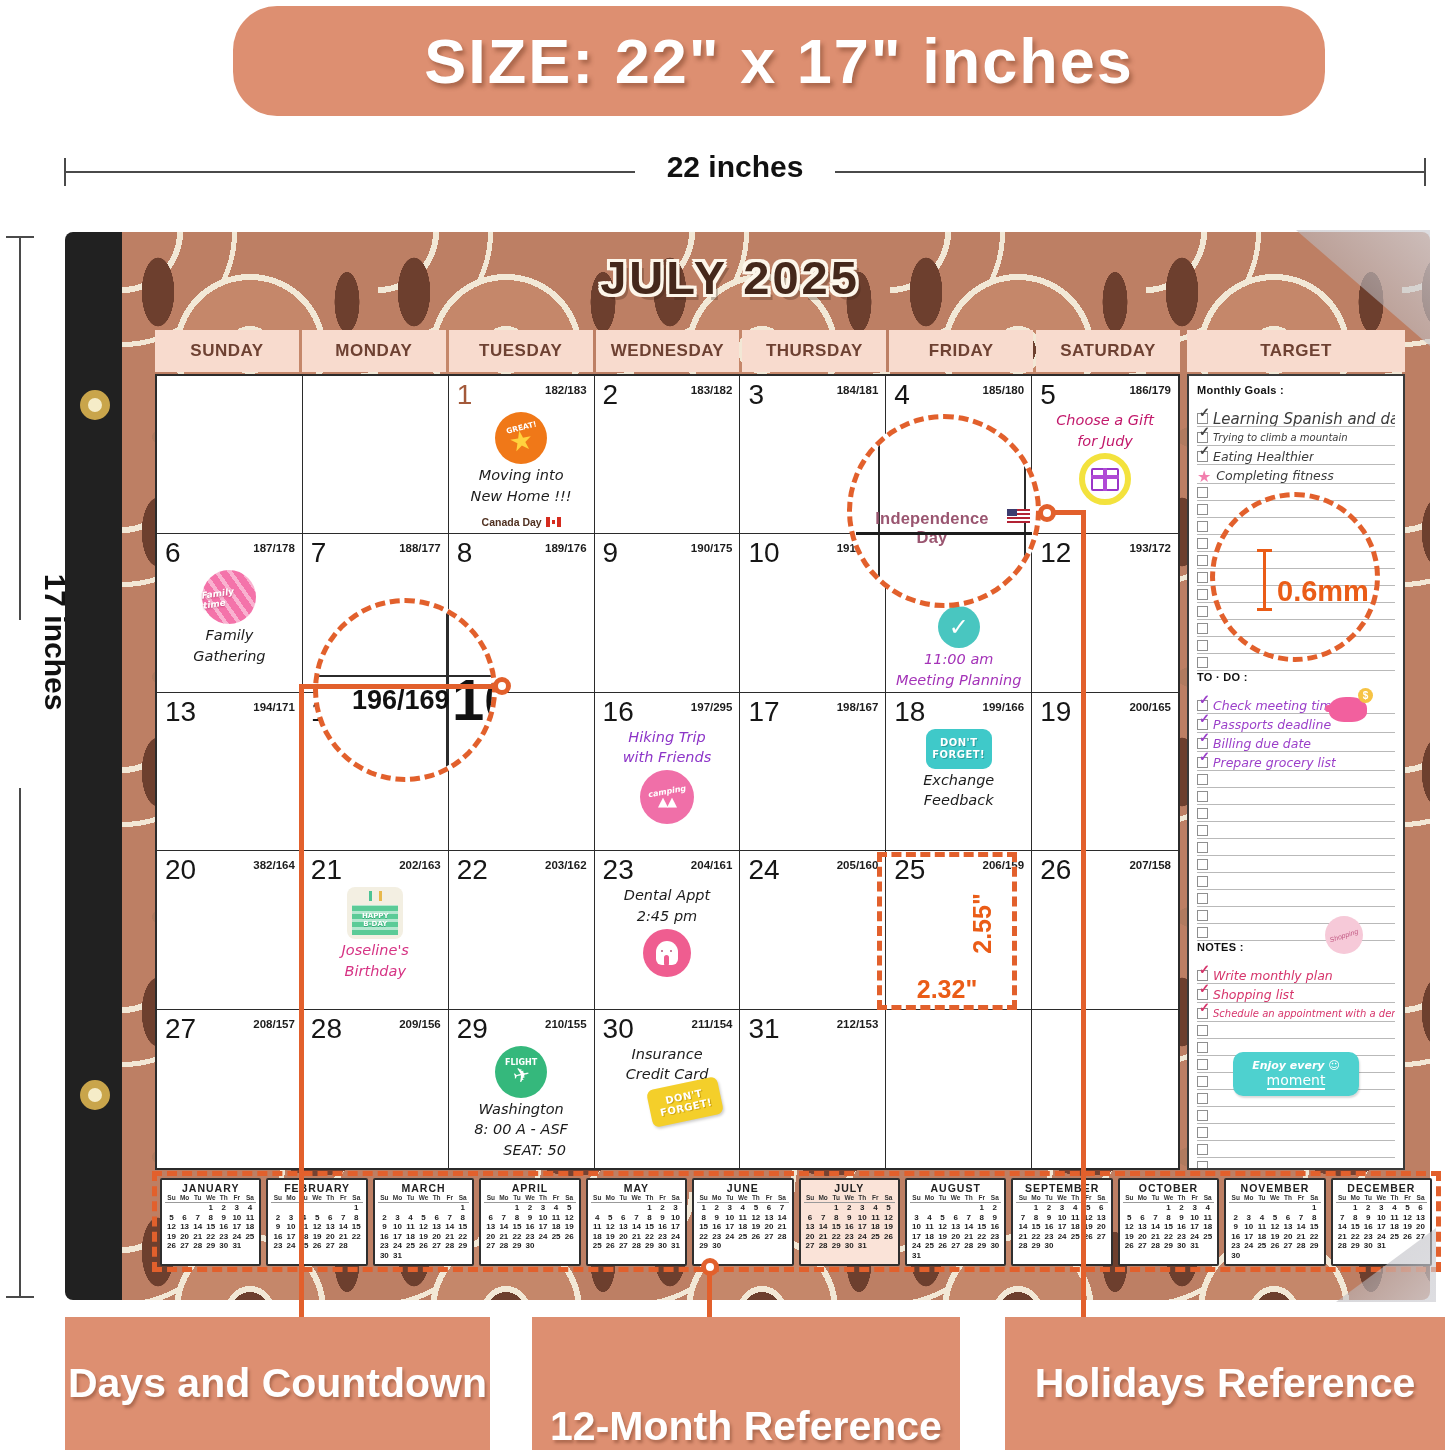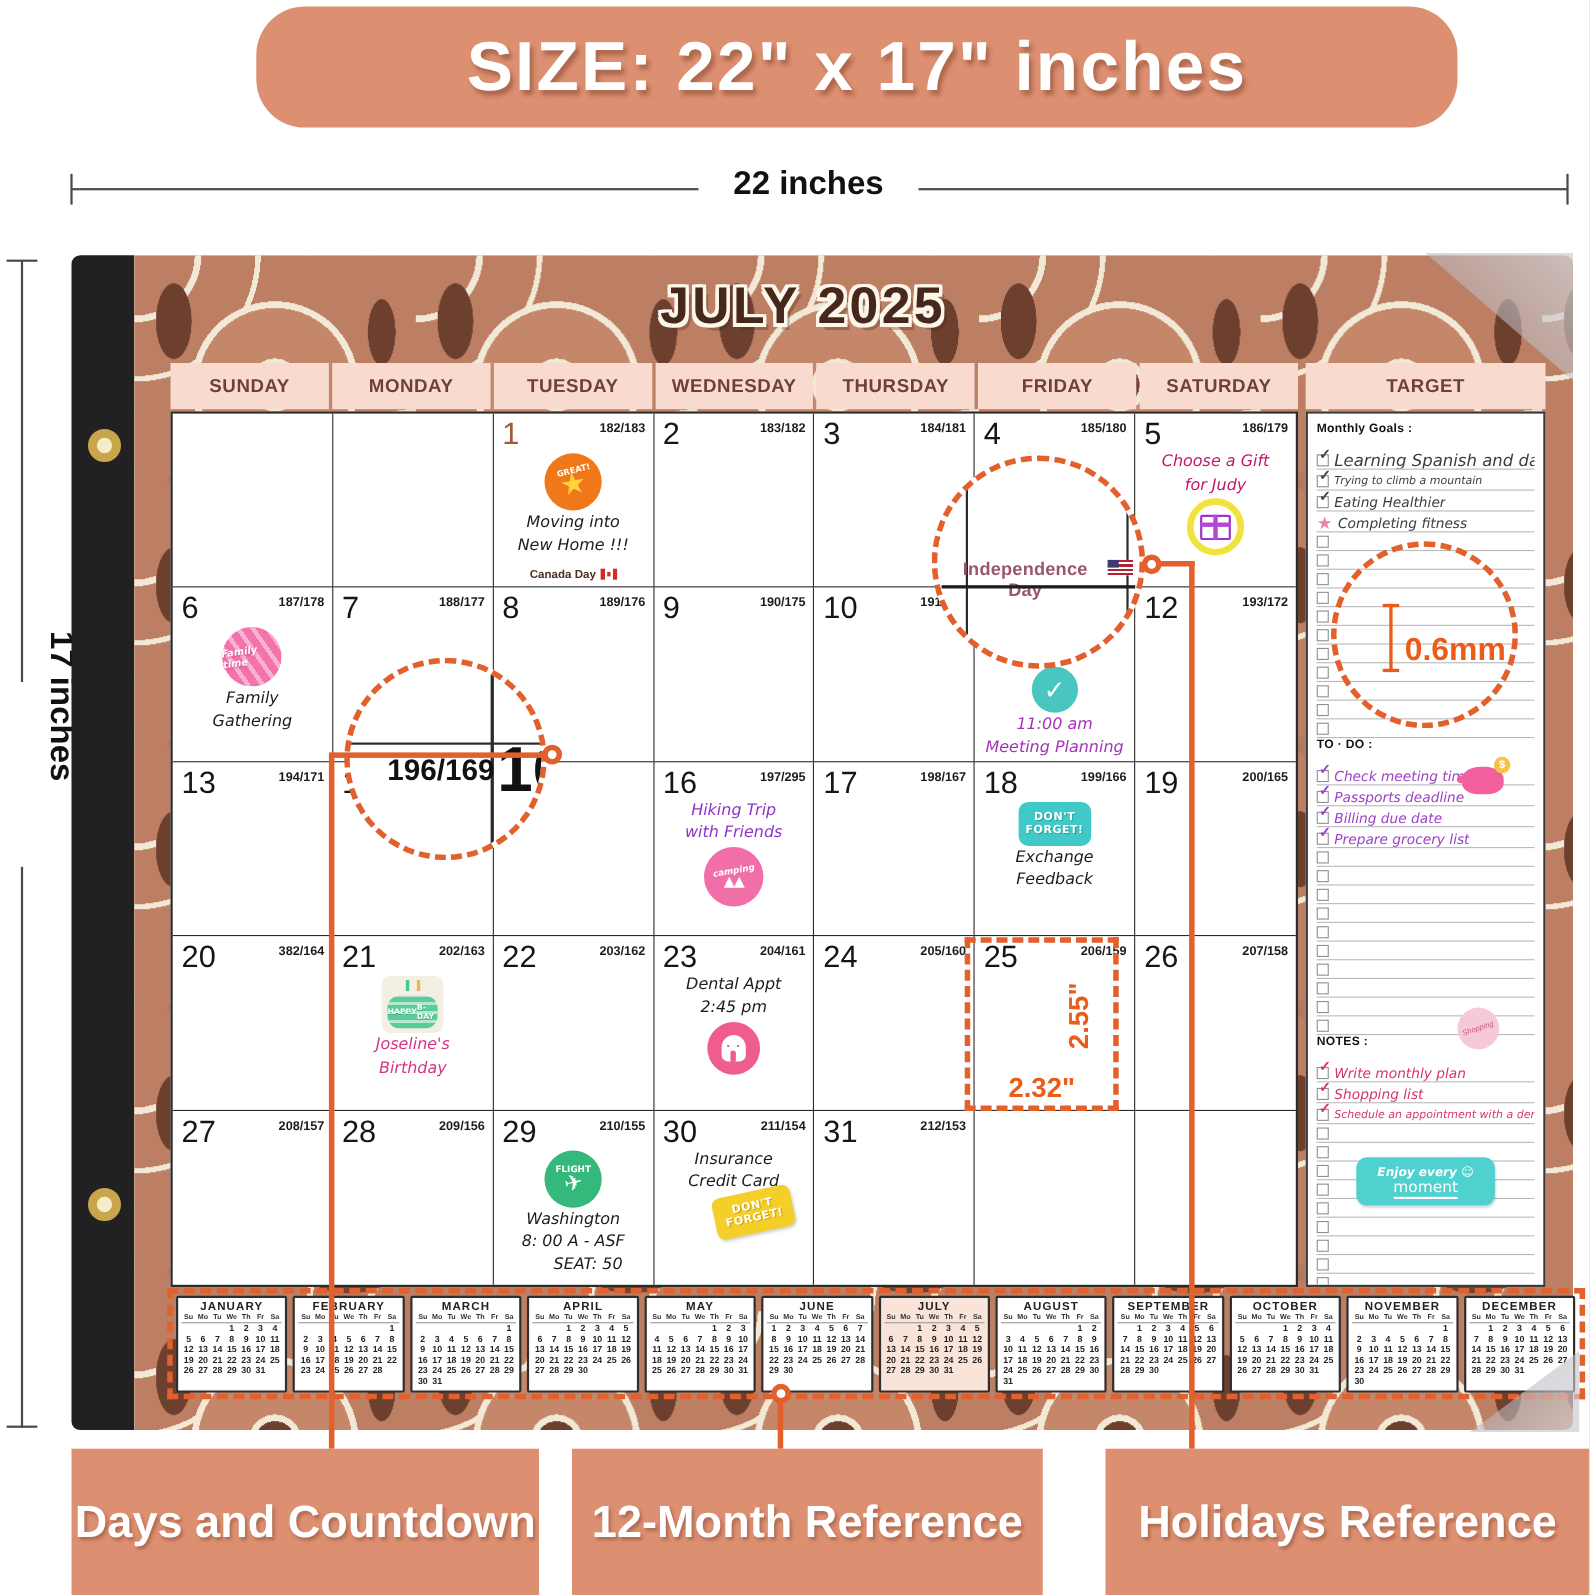--- a/index.html
+++ b/index.html
@@ -72,23 +72,23 @@
   .gift-box{width:24px;height:19px;background:#fff;border:2px solid #9a35c8;position:relative;border-radius:2px;}
   .gift-box::before{content:"";position:absolute;left:50%;top:-2px;bottom:-2px;width:4px;margin-left:-2px;background:#b04ad6;}
   .gift-box::after{content:"";position:absolute;left:-2px;right:-2px;top:5px;height:4px;background:#b04ad6;}
   .stk-camp{width:54px;height:54px;border-radius:50%;background:#f06fa8;}
   .stk-camp .lbl{font-size:8px;font-style:italic;font-weight:bold;color:#fff;transform:rotate(-10deg);margin-bottom:-1px;}
   .stk-camp .tents{color:#fff;font-size:13px;letter-spacing:-1px;line-height:13px;}
   .stk-df-teal{width:66px;height:40px;border-radius:9px;background:#3fc9c9;}
   .stk-df-teal .l1{font-size:10px;font-weight:bold;color:#fff;line-height:11.5px;letter-spacing:.5px;text-shadow:1px 1px 0 #28a0a0;}
   .stk-bday{width:56px;height:52px;border-radius:8px;background:#f3efe2;justify-content:flex-end;position:relative;}
   .stk-bday::before{content:"";position:absolute;top:4px;left:22px;width:3px;height:10px;background:#4cc394;box-shadow:10px 0 0 #e8b84b;}
-  .cake{width:46px;height:30px;background:#5bcb97;border-radius:12px;margin-bottom:4px;
+  .cake{width:46px;height:30px;background:#5bcb97;border-radius:0;margin-bottom:4px;
     background-image:repeating-linear-gradient(0deg,rgba(255,255,255,0) 0 5px,rgba(255,255,255,.55) 5px 8px);
-    display:flex;flex-direction:row;align-items:center;justify-content:center;}
+    display:flex;flex-direction:column;align-items:center;justify-content:center;}
   .cake .l{font-size:7px;font-weight:bold;color:#fff;line-height:8px;text-shadow:0 1px 0 #3aa87a;}
   .stk-tooth{width:48px;height:48px;border-radius:50%;background:#ef5d90;}
   .tooth{width:22px;height:24px;background:#fff;border-radius:11px 11px 6px 6px;position:relative;}
   .tooth::before{content:"";position:absolute;top:9px;left:5px;width:2.5px;height:2.5px;background:#b5577a;border-radius:50%;box-shadow:9px 0 0 #b5577a;}
   .tooth::after{content:"";position:absolute;bottom:-1px;left:50%;width:5px;height:11px;margin-left:-2.5px;background:#ef5d90;border-radius:3px;}
   .stk-flight{width:52px;height:52px;border-radius:50%;background:#35b87c;}
   .stk-flight .lbl{font-size:8px;font-weight:bold;color:#fff;margin-bottom:-2px;}
   .stk-flight .plane{color:#fff;font-size:20px;line-height:20px;transform:rotate(-12deg);}
   .stk-df-yellow{width:72px;height:38px;border-radius:7px;background:#f4cf2a;transform:rotate(-12deg);
     box-shadow:1px 2px 3px rgba(0,0,0,.2);margin-left:36px;margin-top:-4px;}
@@ -1227,20 +1227,20 @@
   <div class="abs orange-line" style="left:1081px;top:510px;width:5px;height:807px;"></div>
   <div class="abs orange-dot" style="left:701px;top:1258px;"></div>
   <div class="abs orange-line" style="left:707px;top:1274px;width:5px;height:43px;"></div>
 
   <div class="abs corner corner-tr"></div>
   <div class="abs corner corner-br"></div>
 
   <div class="abs bot-label" style="left:65px;width:425px;">
     <span>Days and Countdown</span>
   </div>
-  <div class="abs bot-label" style="left:520px;width:428px;">
+  <div class="abs bot-label" style="left:532px;width:428px;align-items:flex-end;">
     <span>12-Month Reference</span>
   </div>
   <div class="abs bot-label" style="left:1005px;width:440px;">
     <span>Holidays Reference</span>
   </div>
 
 </div>
 
 </body></html>

